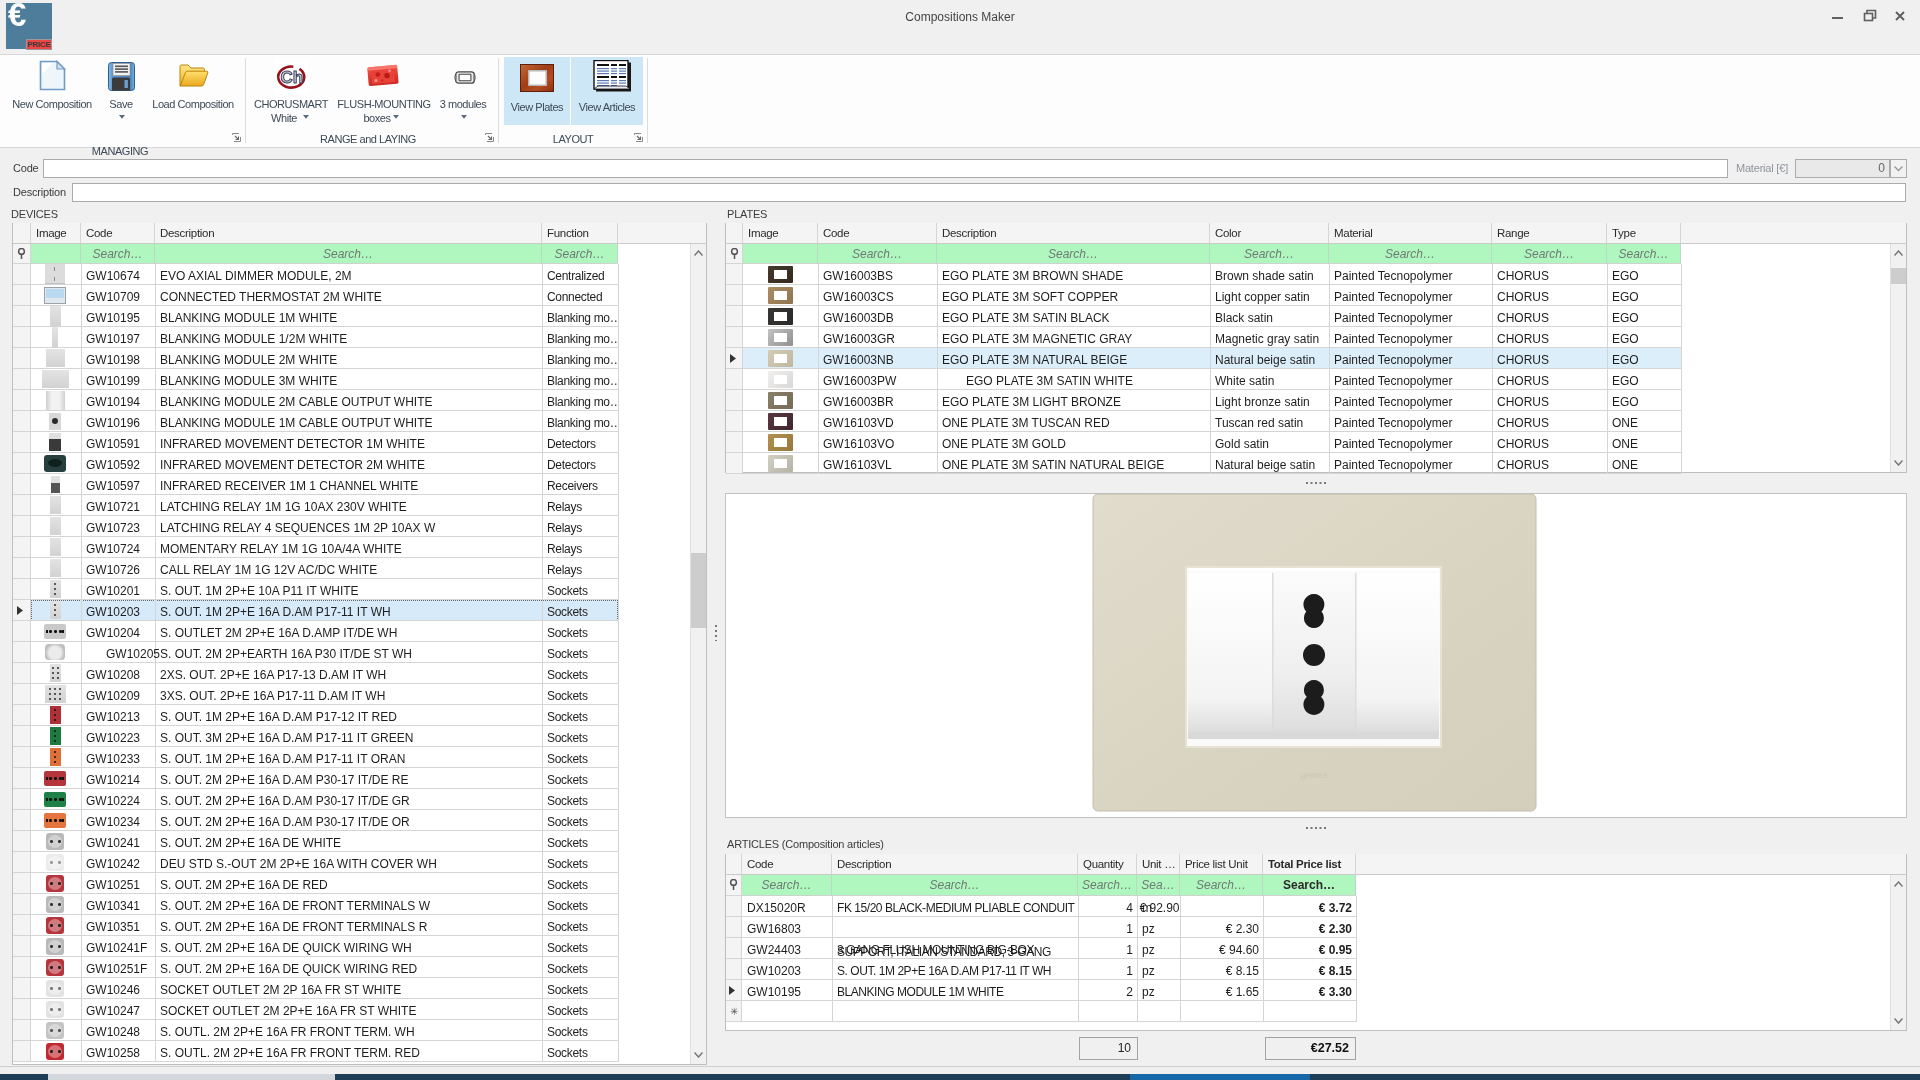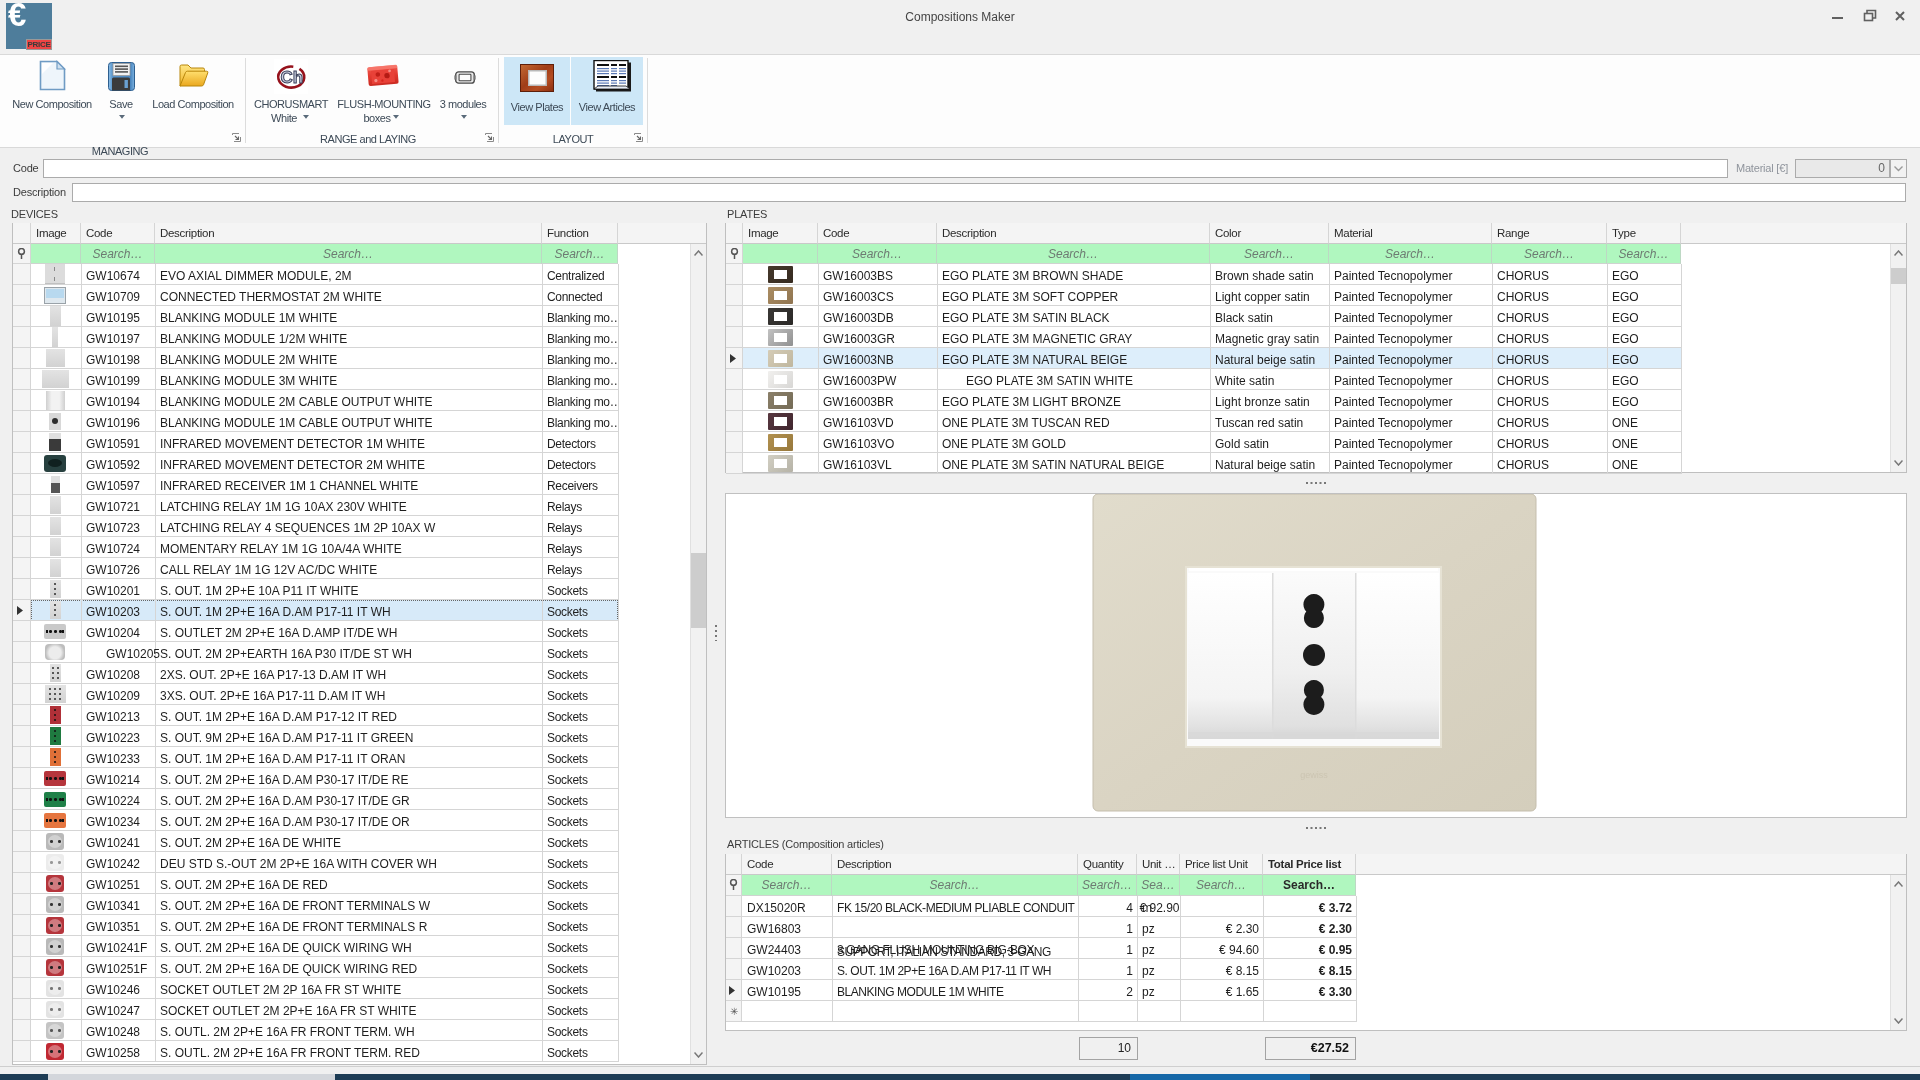--- a/index.html
+++ b/index.html
@@ -472,21 +472,21 @@
 <div class="gl" style="left:81px;top:726px;width:1px;height:21px;"></div>
 <div class="gl" style="left:155px;top:726px;width:1px;height:21px;"></div>
 <div class="gl" style="left:542px;top:726px;width:1px;height:21px;"></div>
 <div class="gl" style="left:618px;top:726px;width:1px;height:21px;"></div>
 <div class="gl" style="left:31px;top:746px;width:587px;height:1px;"></div>
 <div class="a" style="left:50px;top:727px;width:11px;height:18px;background:#1f7a40;"></div>
 <div class="a" style="left:54px;top:730px;width:2px;height:2px;border-radius:50%;background:#111;"></div>
 <div class="a" style="left:54px;top:735px;width:2px;height:2px;border-radius:50%;background:#111;"></div>
 <div class="a" style="left:54px;top:740px;width:2px;height:2px;border-radius:50%;background:#111;"></div>
 <div class="cell" style="left:86px;top:728px;width:66px;">GW10223</div>
-<div class="cell" style="left:160px;top:728px;width:380px;">S. OUT. 9M 2P+E 16A D.AM P17-11 IT GREEN</div>
+<div class="cell" style="left:160px;top:728px;width:380px;">S. OUT. 3M 2P+E 16A D.AM P17-11 IT GREEN</div>
 <div class="cell" style="left:547px;top:728px;width:71px;letter-spacing:-0.3px;">Sockets</div>
 <div class="a" style="left:13px;top:747px;width:18px;height:21px;background:#f4f4f4;border-right:1px solid #d5d5d5;border-bottom:1px solid #d5d5d5;"></div>
 <div class="gl" style="left:81px;top:747px;width:1px;height:21px;"></div>
 <div class="gl" style="left:155px;top:747px;width:1px;height:21px;"></div>
 <div class="gl" style="left:542px;top:747px;width:1px;height:21px;"></div>
 <div class="gl" style="left:618px;top:747px;width:1px;height:21px;"></div>
 <div class="gl" style="left:31px;top:767px;width:587px;height:1px;"></div>
 <div class="a" style="left:50px;top:748px;width:11px;height:18px;background:#e07038;"></div>
 <div class="a" style="left:54px;top:751px;width:2px;height:2px;border-radius:50%;background:#111;"></div>
 <div class="a" style="left:54px;top:756px;width:2px;height:2px;border-radius:50%;background:#111;"></div>

